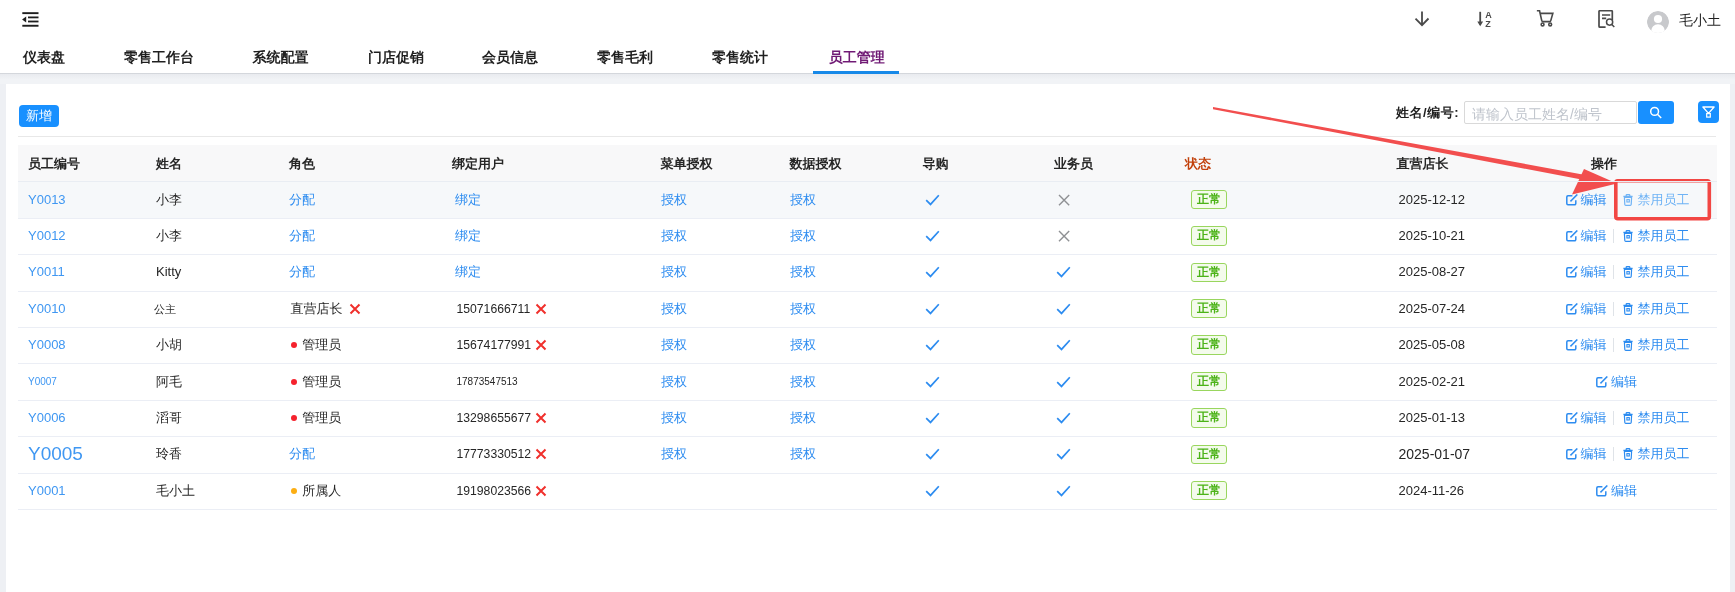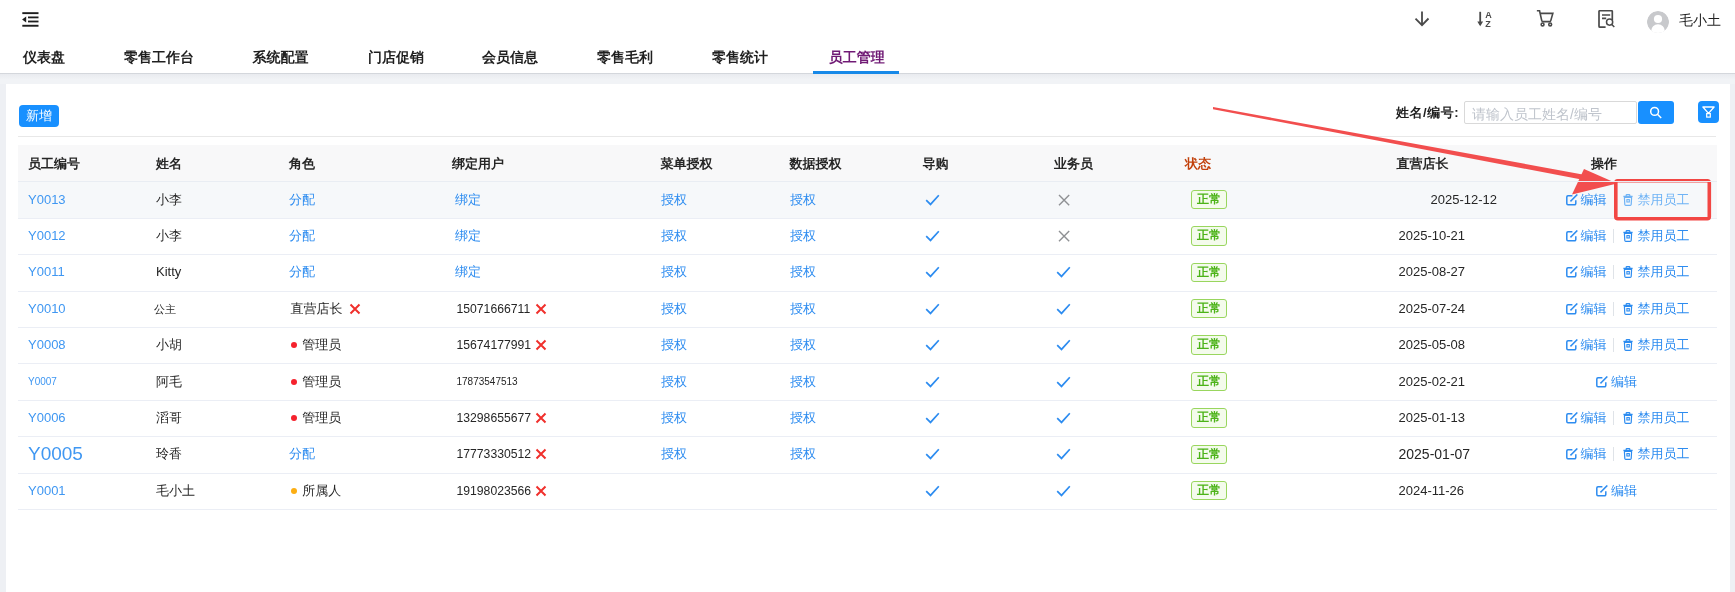--- a/index.html
+++ b/index.html
@@ -107,21 +107,21 @@
 <div class="abs" style="left:455px;top:189.5px;height:20px;line-height:20px;font-size:13px;color:#2d8cf0">绑定</div>
 <div class="abs" style="left:661px;top:189.5px;height:20px;line-height:20px;font-size:13px;color:#2d8cf0">授权</div>
 <div class="abs" style="left:790px;top:189.5px;height:20px;line-height:20px;font-size:13px;color:#2d8cf0">授权</div>
 <svg class="abs" style="left:923.5px;top:191.5px" width="17" height="16" viewBox="0 0 17 16">
     <polyline points="2.2,8.2 6.5,12.4 14.8,3.2" fill="none" stroke="#2d8cf0" stroke-width="1.7"></polyline>
   </svg>
 <svg class="abs" style="left:1057px;top:192.5px" width="14" height="14" viewBox="0 0 14 14">
     <path d="M2 2 L12.2 12.2 M12.2 2 L2 12.2" stroke="#8f9194" stroke-width="1.4" fill="none"></path>
   </svg>
 <div class="abs" style="left:1191px;top:189.7px;width:34px;height:17.5px;background:#f4fbec;border:1px solid #99d65e;border-radius:3px;text-align:center;line-height:17.5px;font-size:12px;font-weight:700;color:#4cb318">正常</div>
-<div class="abs" style="left:1398.5px;top:189.5px;height:20px;line-height:20px;font-size:13px;color:#262626;margin-left:32px;">2025-12-12</div>
+<div class="abs" style="left:1398.5px;top:189.5px;height:20px;line-height:20px;font-size:13px;color:#262626;">2025-12-12</div>
 <svg class="abs" style="left:1565.5px;top:193.5px" width="13" height="12" viewBox="0 0 13 12">
     <path d="M9.8 6.2 V9.6 a1.2 1.2 0 0 1 -1.2 1.2 H2 A1.2 1.2 0 0 1 0.8 9.6 V3 A1.2 1.2 0 0 1 2 1.8 h4.4" fill="none" stroke="#2d8cf0" stroke-width="1.5"></path>
     <path d="M4.6 7.2 L11.3 0.5" fill="none" stroke="#2d8cf0" stroke-width="1.6"></path>
     <path d="M4.2 7.6 l1.3 -0.25 -1.05 -1.05 z" fill="#2d8cf0"></path>
   </svg>
 <div class="abs" style="left:1580.5px;top:189.5px;height:20px;line-height:20px;font-size:13px;color:#2d8cf0">编辑</div>
 <svg class="abs" style="left:1622.5px;top:193.5px" width="10" height="12" viewBox="0 0 10 12">
     <path d="M0.4 2.4 H9.6" stroke="#6fb3f5" stroke-width="1.3" fill="none"></path>
     <path d="M3.2 2.2 V1.2 A0.6 0.6 0 0 1 3.8 0.6 H6.2 A0.6 0.6 0 0 1 6.8 1.2 V2.2" stroke="#6fb3f5" stroke-width="1.2" fill="none"></path>
     <path d="M1.4 3.4 H8.6 L8.2 10.4 A1 1 0 0 1 7.2 11.3 H2.8 A1 1 0 0 1 1.8 10.4 Z" stroke="#6fb3f5" stroke-width="1.2" fill="none"></path>

